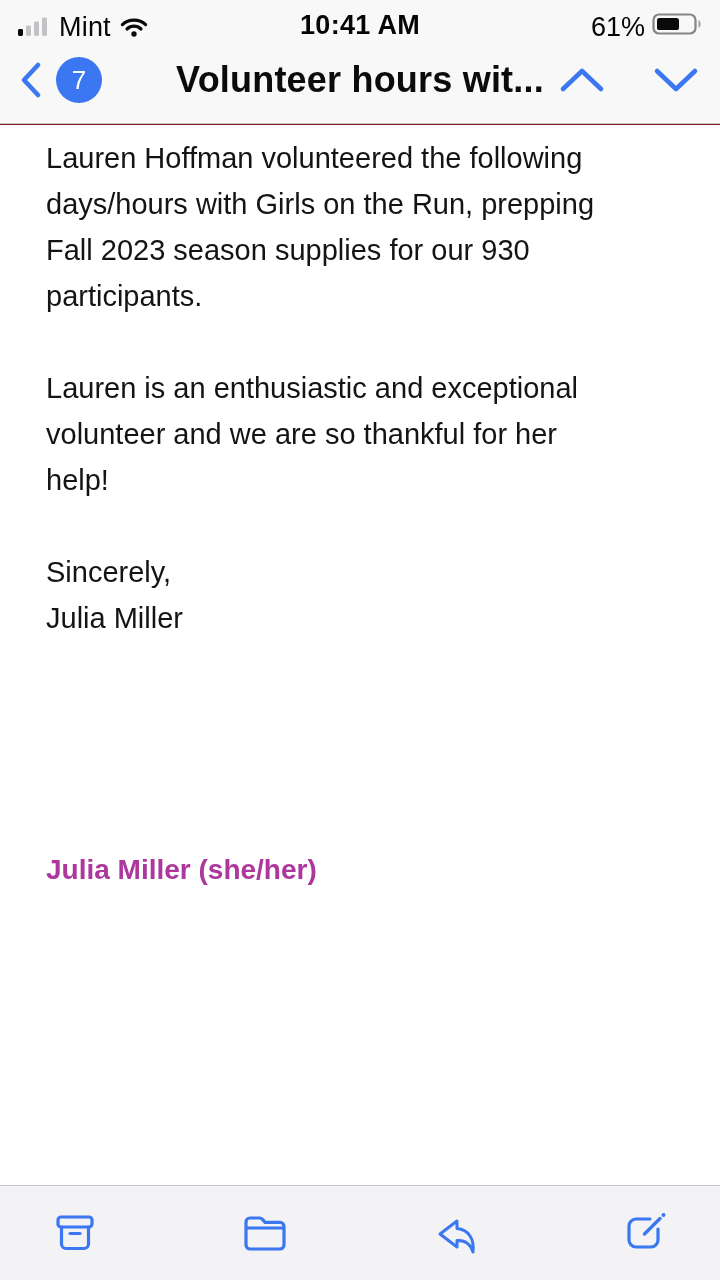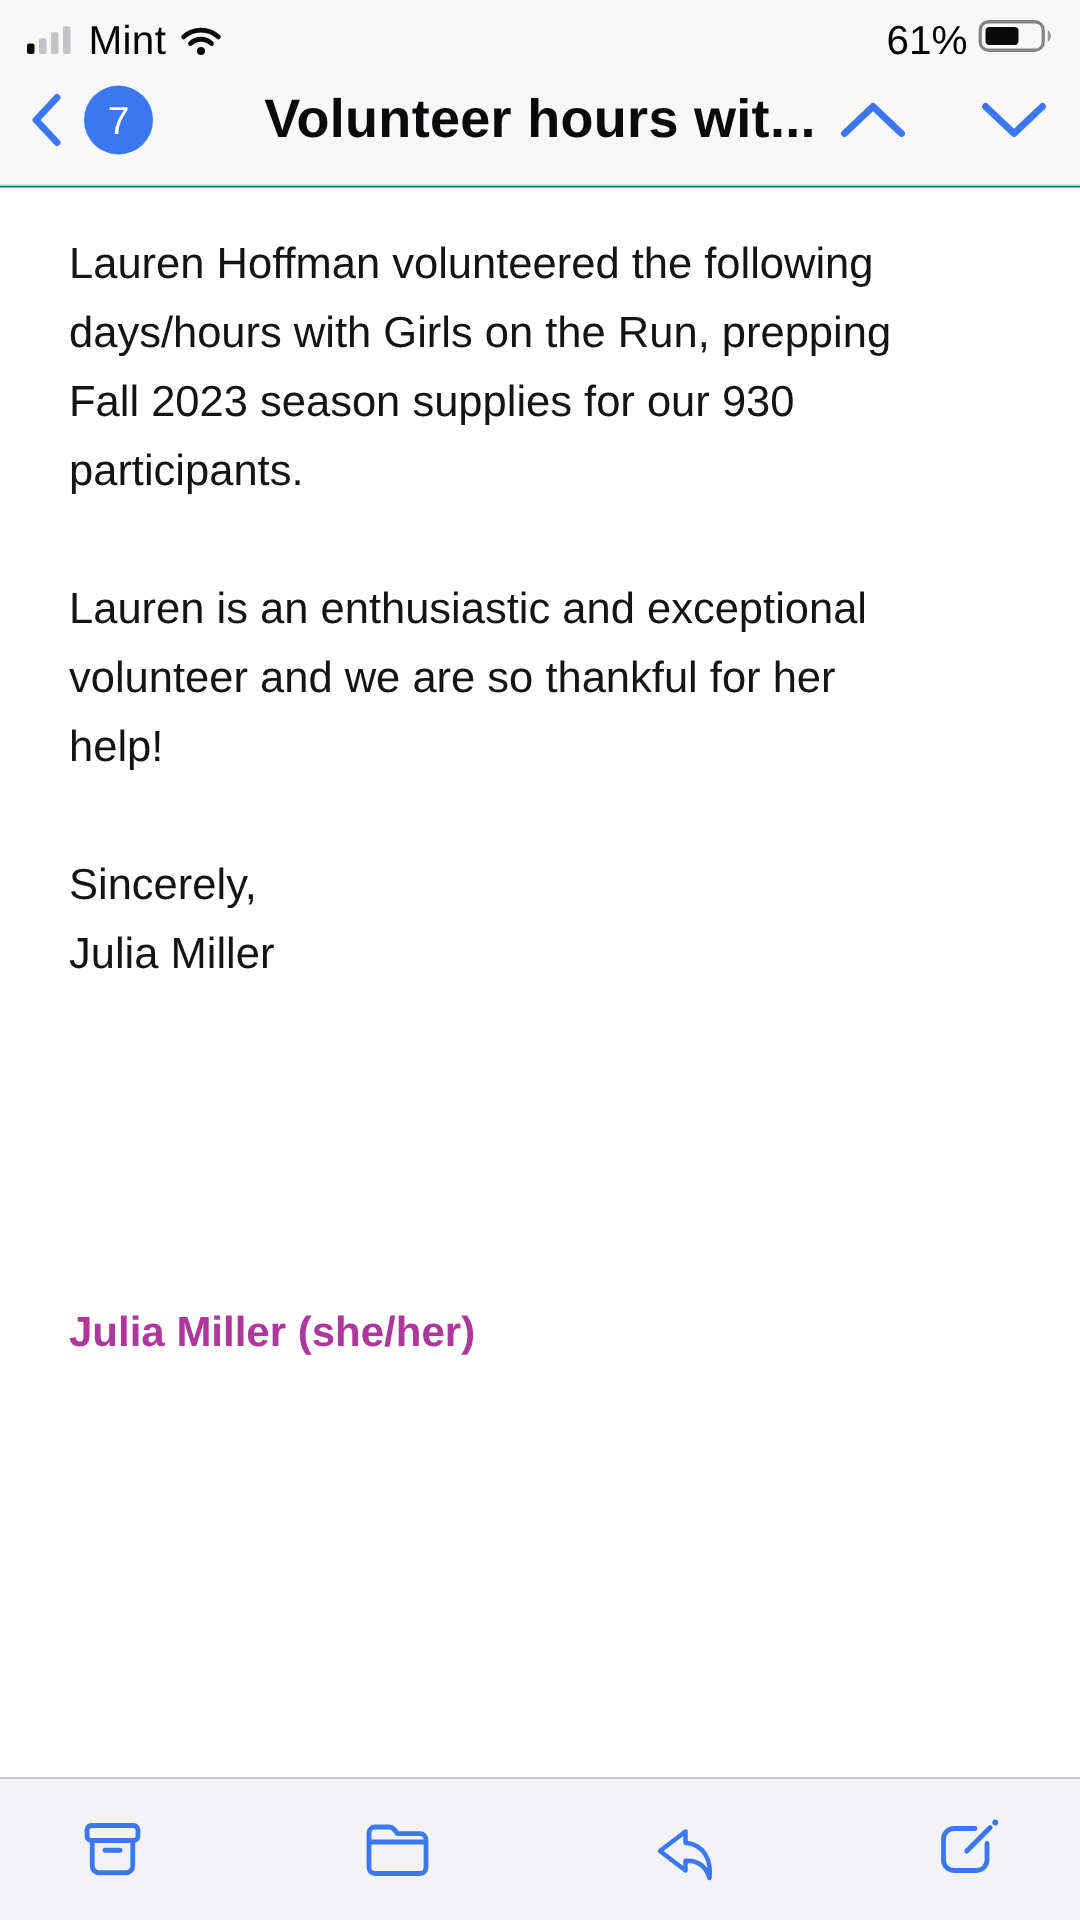--- a/index.html
+++ b/index.html
@@ -2,21 +2,21 @@
 <html><head>
 <meta charset="utf-8">
 <style>
   * { margin:0; padding:0; box-sizing:border-box; }
   html,body { width:720px; height:1280px; }
   body {
     font-family:"Liberation Sans","DejaVu Sans",sans-serif;
     background:#ffffff; position:relative; overflow:hidden;
     -webkit-font-smoothing:antialiased;
   }
-  .phone { position:absolute; inset:0; background:#0f766e; }
+  .phone { position:absolute; inset:0; background:#7f1d1d; }
 
   
   .chrome-top {
     position:absolute; top:0; left:0; right:0; height:124px;
     background:#f8f8f9; border-bottom:1px solid #c8c8cc;
   }
   .status-bar {
     height:44px; display:flex; align-items:center;
     padding:10px 16px 0 18px; position:relative;
     font-size:27px; color:#050505;
@@ -43,21 +43,21 @@
     position:absolute; left:50%; top:50%; transform:translate(-50%,-58%);
     font-size:36px; font-weight:700; color:#0b0b0d; white-space:nowrap;
     letter-spacing:.2px;
   }
   .nav-chevrons { margin-left:auto; display:flex; gap:46px; }
   .icon-btn { background:none; border:none; padding:0; cursor:pointer; display:flex; align-items:center; justify-content:center; }
 
   
   .content {
     position:absolute; top:125px; left:0; right:0; bottom:95px;
-    background:#fff; padding:28px 40px 0 46px; overflow:hidden;
+    background:#fff; padding:10px 40px 0 46px; overflow:hidden;
   }
   .body-par {
     font-size:29px; line-height:46px; color:#141414;
     white-space:pre; margin:0 0 46px 0;
   }
   .signature { margin-top:94px; font-size:28px; line-height:40px; white-space:pre; }
   .sig-name { font-weight:700; color:#AD379D;margin-top:35px; }
   .sig-role { color:#3f3f42; }
 
   
@@ -84,20 +84,21 @@
           <rect x="16" y="5.5" width="5" height="14.5" rx="1.4" fill="#c2c2c7"></rect>
           <rect x="24" y="1.5" width="5" height="18.5" rx="1.4" fill="#c2c2c7"></rect>
         </svg>
         <span class="carrier">Mint</span>
         <svg width="28" height="21" viewBox="0 0 28 21">
           <path d="M2.4,7.6 C8.6,1.5 19.4,1.5 25.6,7.6" stroke="#0a0a0a" stroke-width="3.2" stroke-linecap="round" fill="none"></path>
           <path d="M7,12 C11,8.2 17,8.2 21,12" stroke="#0a0a0a" stroke-width="3.2" stroke-linecap="round" fill="none"></path>
           <circle cx="14" cy="17" r="2.7" fill="#0a0a0a"></circle>
         </svg>
       </div>
+      <span class="sb-time">10:41 AM</span>
       <div class="sb-right">
         <span>61%</span>
         <svg width="52" height="24" viewBox="0 0 52 24">
           <rect x="1.5" y="2.5" width="42" height="19" rx="5.5" stroke="#85858a" stroke-width="2.2" fill="none"></rect>
           <rect x="5" y="6" width="22" height="12" rx="2.6" fill="#0a0a0a"></rect>
           <path d="M46.5,8.2 C49.2,9.1 49.2,14.9 46.5,15.8 Z" fill="#9a9a9f"></path>
         </svg>
       </div>
     </div>
 

